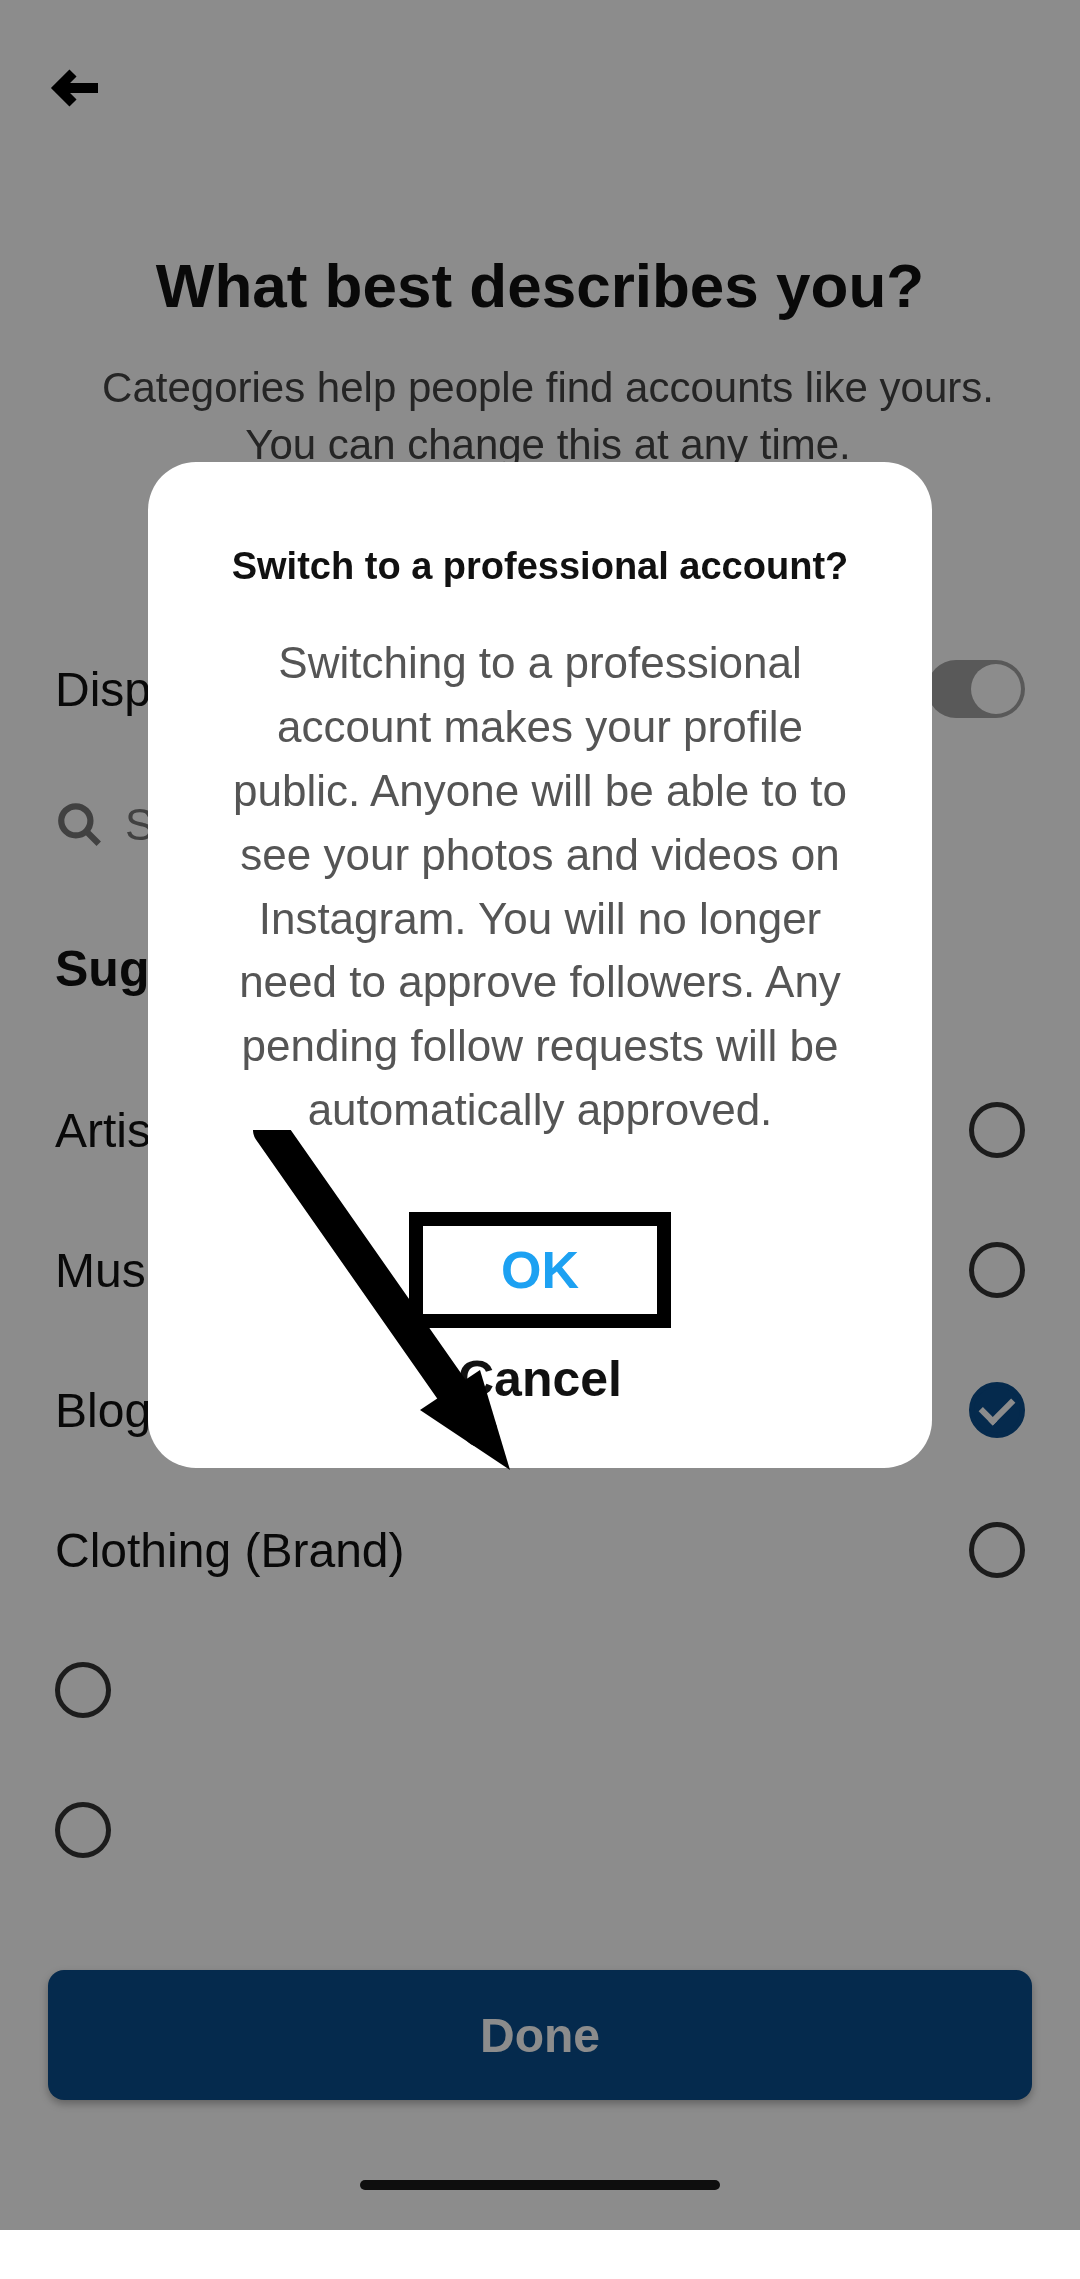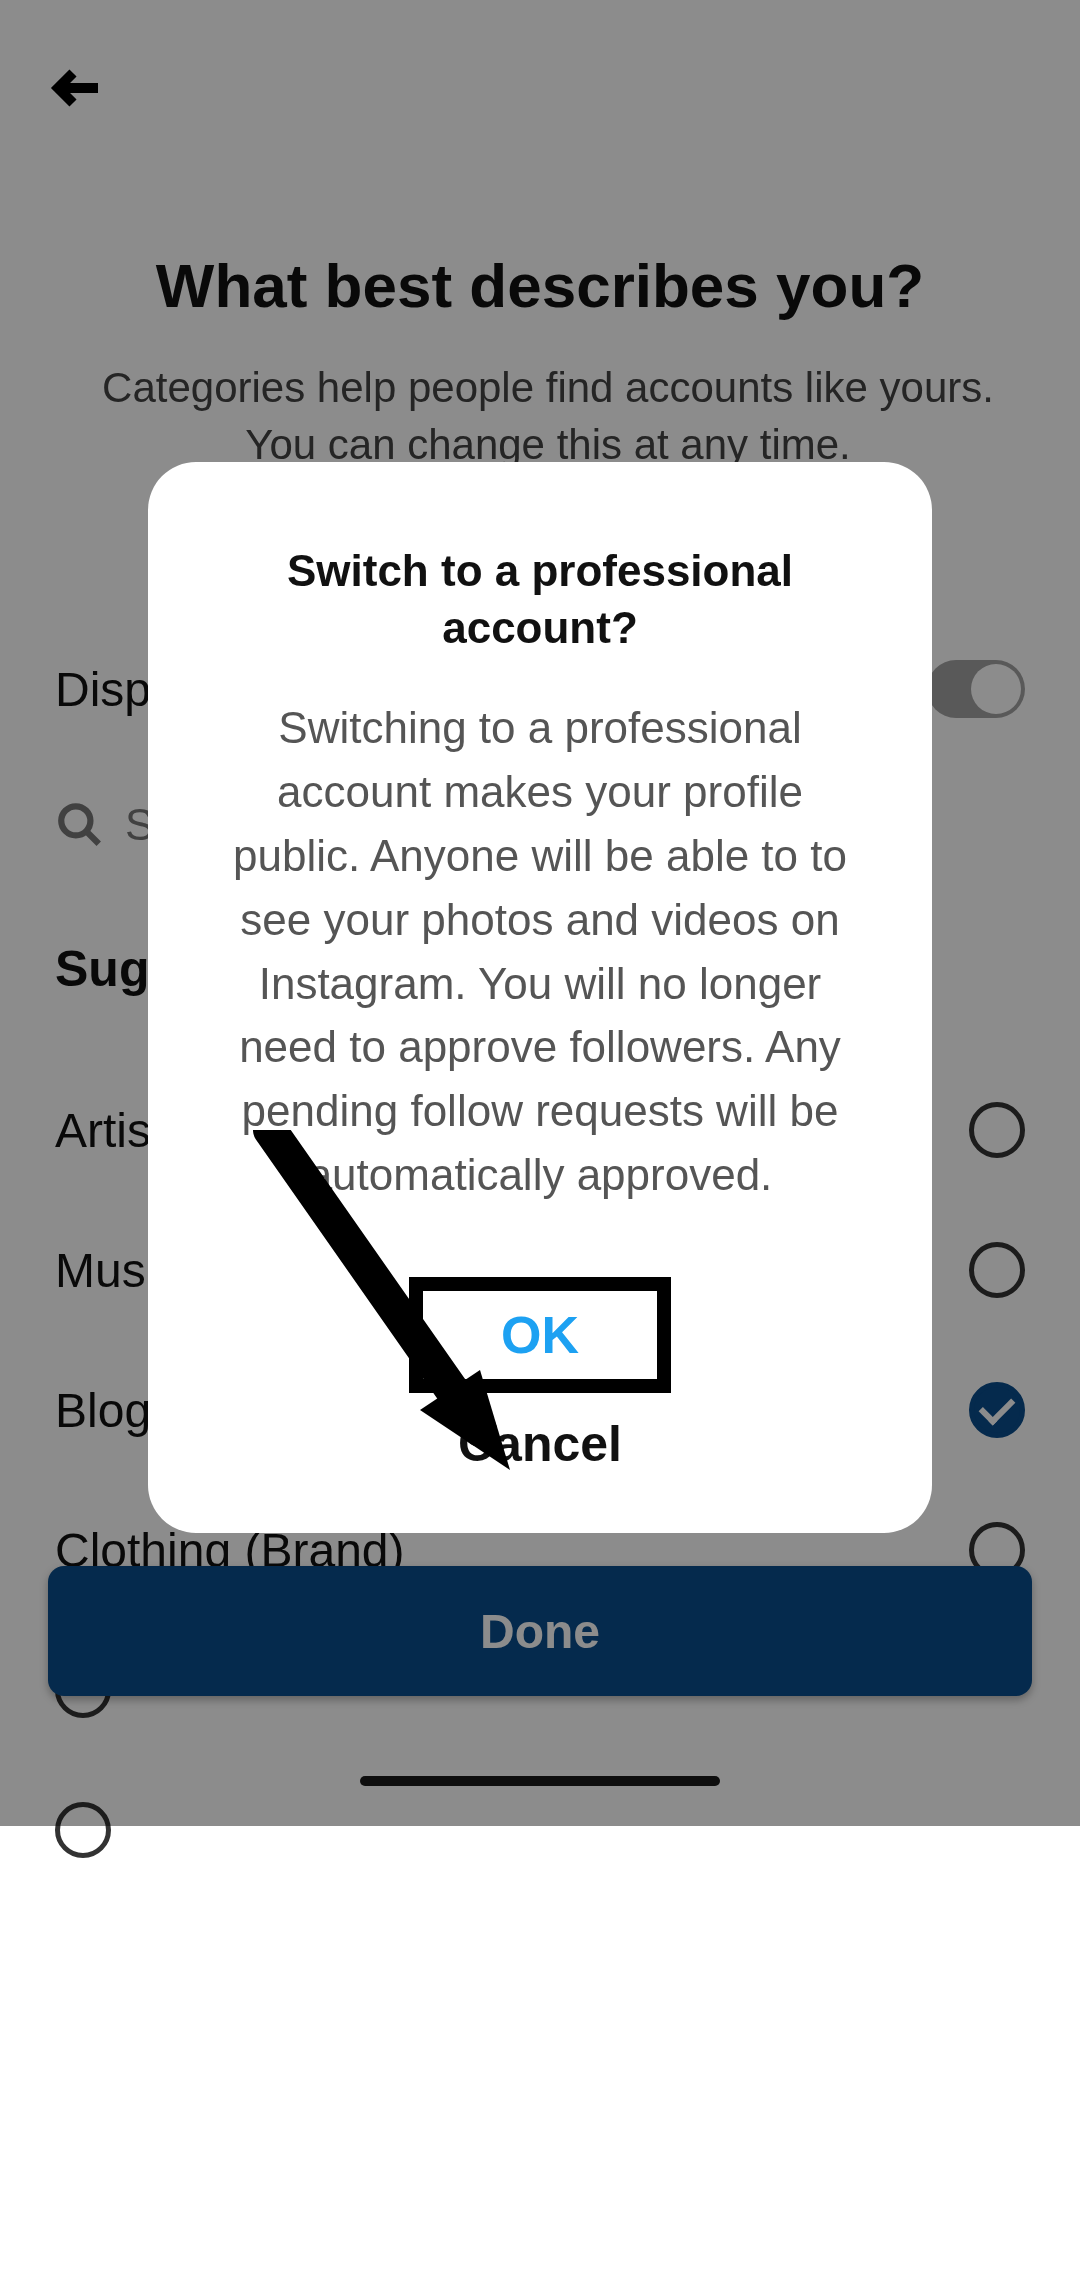--- a/index.html
+++ b/index.html
@@ -1,37 +1,37 @@
 <!DOCTYPE html>
 <html><head>
 <meta charset="utf-8">
 <style>
   * { box-sizing: border-box; margin: 0; padding: 0; }
   html, body { width: 1080px; height: 2279px; font-family: -apple-system, Helvetica, Arial, sans-serif; background: #fff; overflow: hidden; }
-  .screen { position: relative; width: 1080px; height: 1826px; background: #fff; }
+  .screen { position: relative; width: 1080px; height: 2230px; background: #fff; }
   .back-btn { position: absolute; top: 48px; left: 38px; width: 80px; height: 80px; display:flex; align-items:center; justify-content:center; }
   .back-btn svg { width: 60px; height: 60px; stroke:#000; stroke-width:4; fill:none; }
   .page-title { position:absolute; top:250px; left:0; width:100%; text-align:center; font-size:62px; font-weight:800; color:#111; }
   .page-sub { position:absolute; top:360px; left:76px; right:60px; text-align:center; font-size:42px; color:#444; line-height:1.35; }
   .display-row { position:absolute; top:660px; left:55px; right:55px; display:flex; align-items:center; justify-content:space-between; font-size:48px; color:#111; }
   .toggle { width:98px; height:58px; border-radius:30px; background:#a3a3a3; position:relative;}
   .toggle .knob { position:absolute; top:4px; right:4px; width:50px; height:50px; background:#fff; border-radius:50%; }
   .search-row { position:absolute; top:790px; left:55px; right:55px; height:70px; display:flex; align-items:center; gap:20px; color:#777; font-size:44px;}
   .search-row svg { width:50px; height:50px; stroke:#777; stroke-width:3; fill:none;}
   .suggested { position:absolute; top:940px; left:55px; font-size:50px; font-weight:700; color:#111;}
   .cat-list { position:absolute; top:1060px; left:55px; right:55px; }
   .cat-item { display:flex; align-items:center; justify-content:space-between; height:140px; font-size:48px; color:#111;}
   .radio { width:56px; height:56px; border:5px solid #333; border-radius:50%; }
   .radio.checked { background:#0a4d8c; border-color:#0a4d8c; display:flex; align-items:center; justify-content:center;}
   .radio.checked::after { content:""; width:26px; height:14px; border-left:6px solid #fff; border-bottom:6px solid #fff; transform:rotate(-45deg); margin-top:-6px;}
   .done-btn { position:absolute; left:48px; right:48px; bottom:130px; height:130px; background:#0a4d8c; border-radius:16px; display:flex; align-items:center; justify-content:center; color:#fff; font-size:48px; font-weight:600; box-shadow:0 4px 8px rgba(0,0,0,.3);margin-top:40px;}
   .home-indicator { position:absolute; bottom:40px; left:50%; transform:translateX(-50%); width:360px; height:10px; background:#1a1a1a; border-radius:6px;}
   .dim { position:absolute; inset:0; background:rgba(0,0,0,.45);}
   .dialog { position:absolute; top:462px; left:148px; width:784px; background:#fff; border-radius:48px; padding:80px 60px 60px; text-align:center;}
-  .dialog-title { font-size:44px; font-weight:800; color:#111; line-height:1.3; margin-bottom:40px;}
+  .dialog-title { font-size:38px; font-weight:800; color:#111; line-height:1.3; margin-bottom:40px;}
   .dialog-body { font-size:44px; color:#555; line-height:1.45; margin-bottom:70px; padding:0 10px;}
   .ok-wrap { display:inline-block; border:14px solid #000; padding:14px 78px; margin-bottom:22px;}
   .ok-btn { font-size:52px; font-weight:800; color:#1da1f2;}
   .cancel-btn { font-size:50px; color:#111;font-weight:bold;}
   .arrow-annot { position:absolute; top:1130px; left:250px; width:280px; height:360px; pointer-events:none;}
   .arrow-annot svg { width:100%; height:100%; }
 </style>
 </head>
 <body>
 

